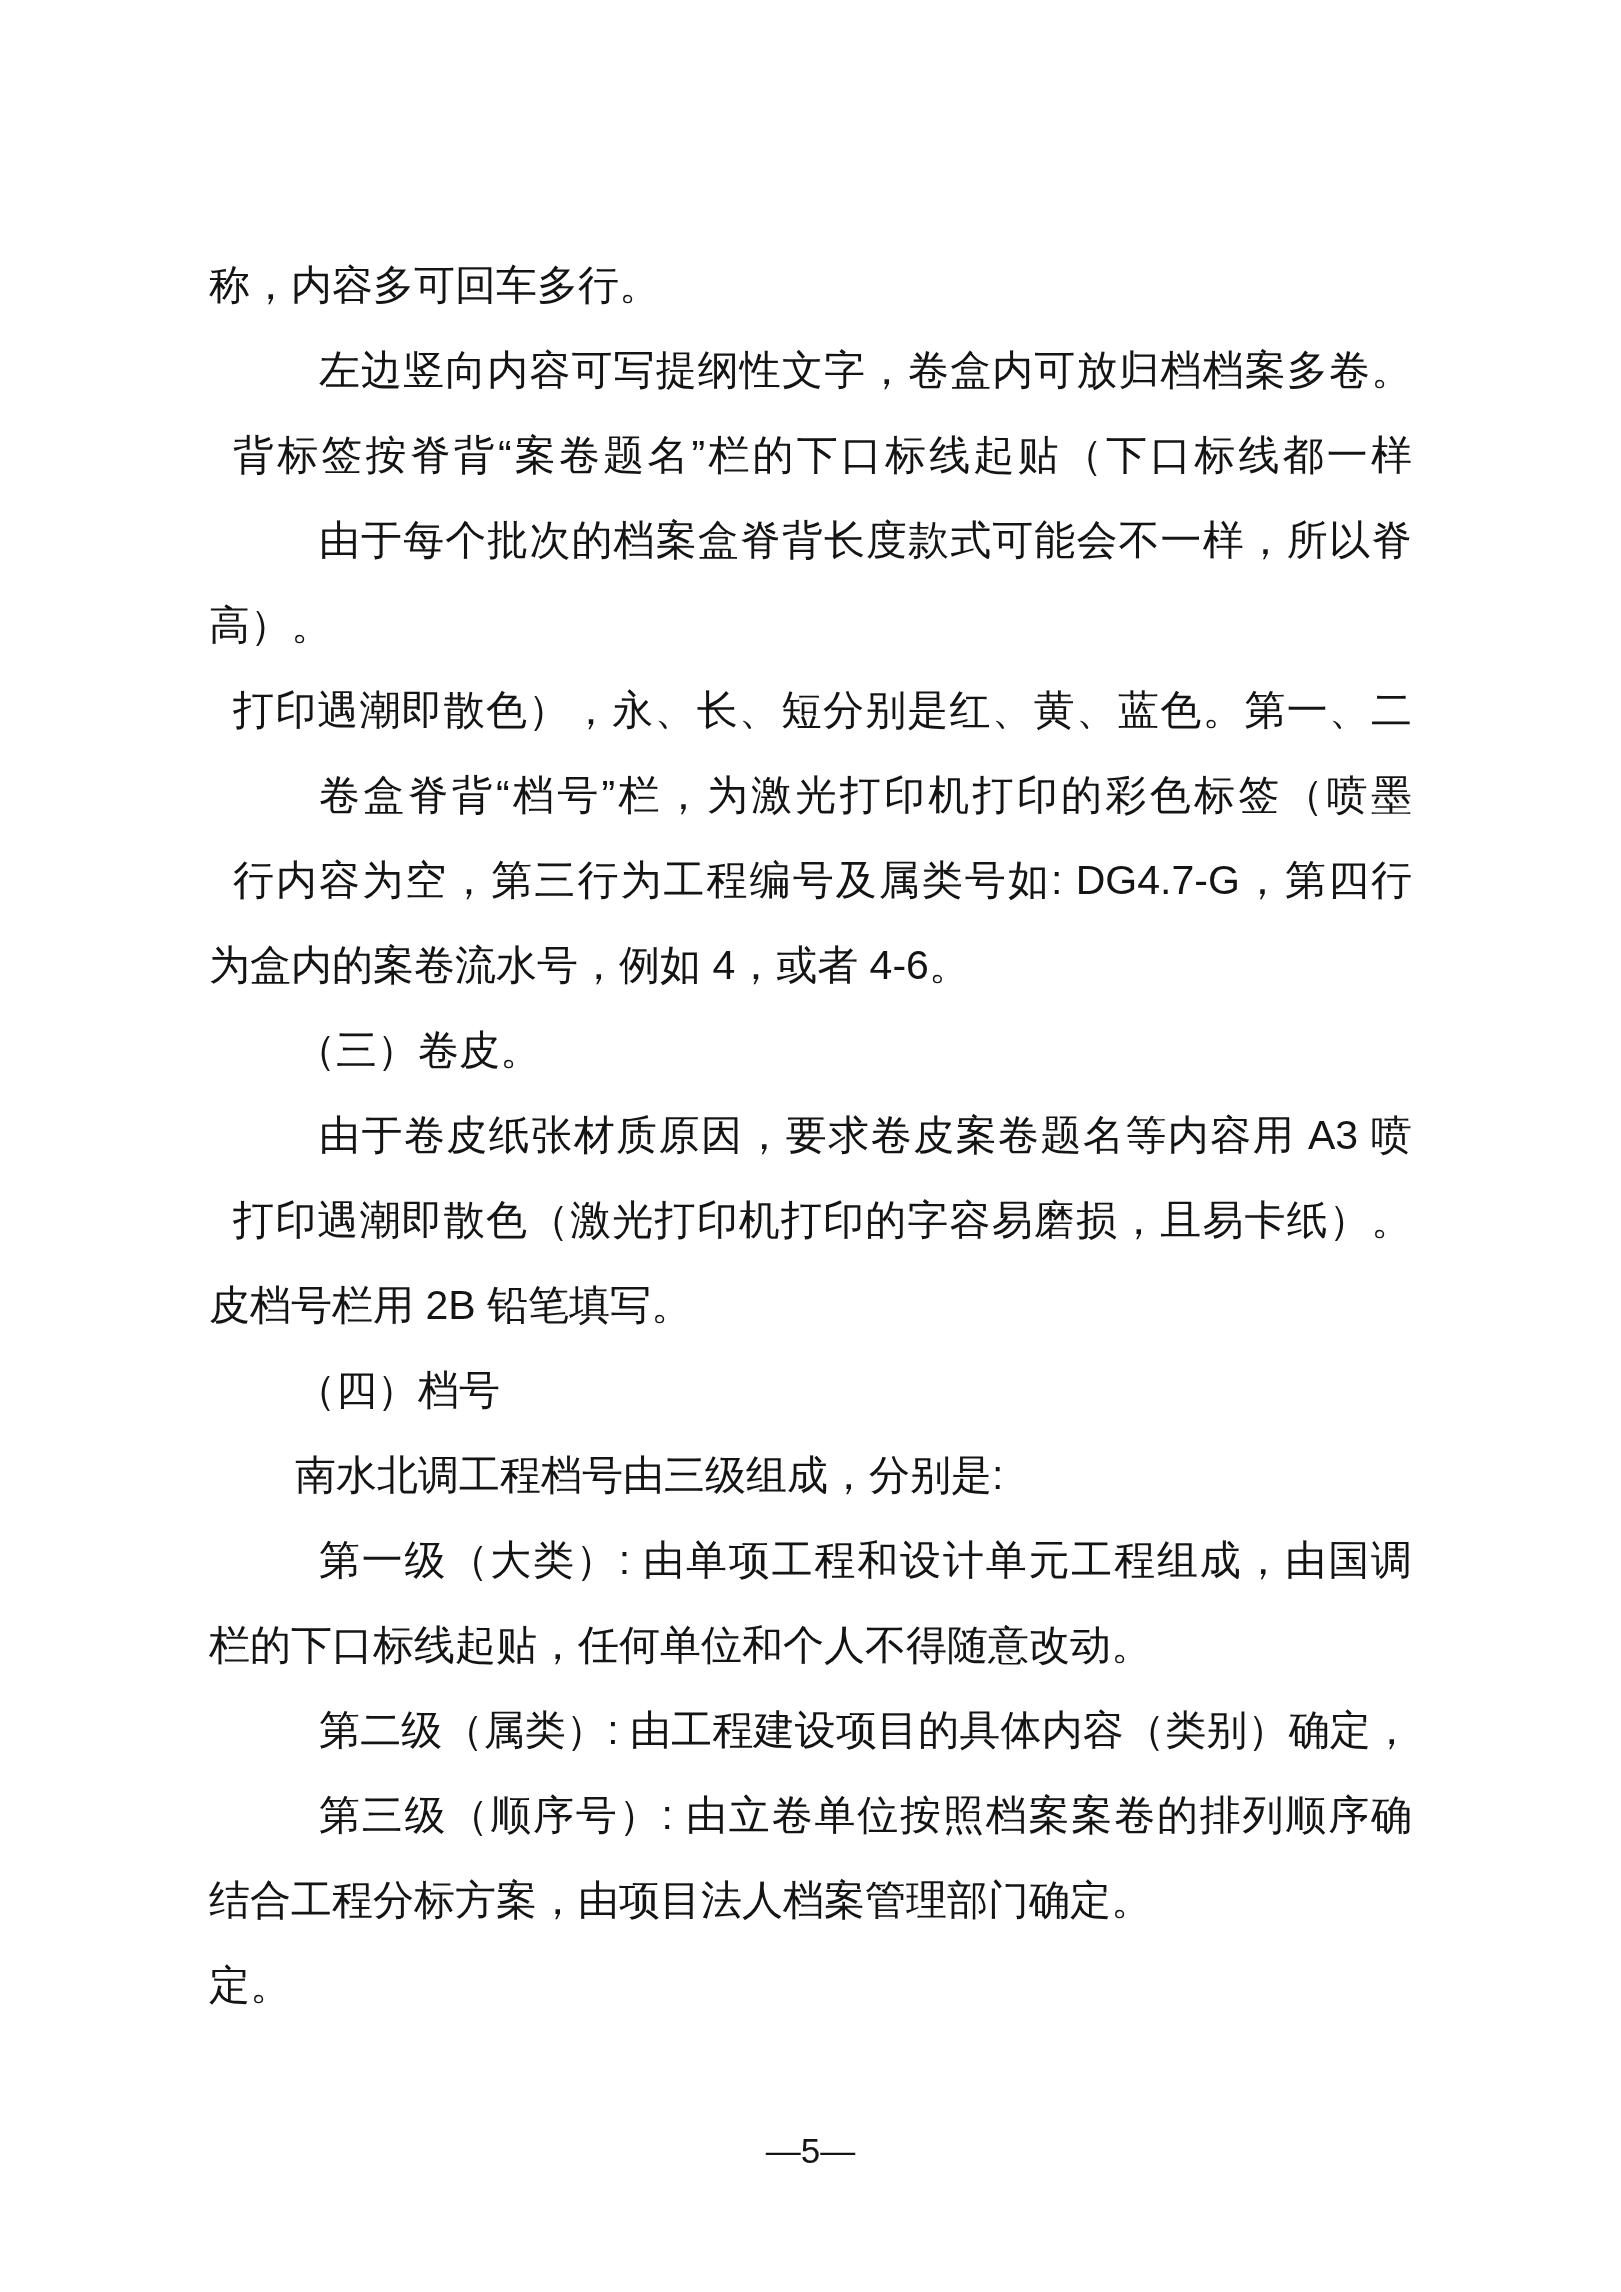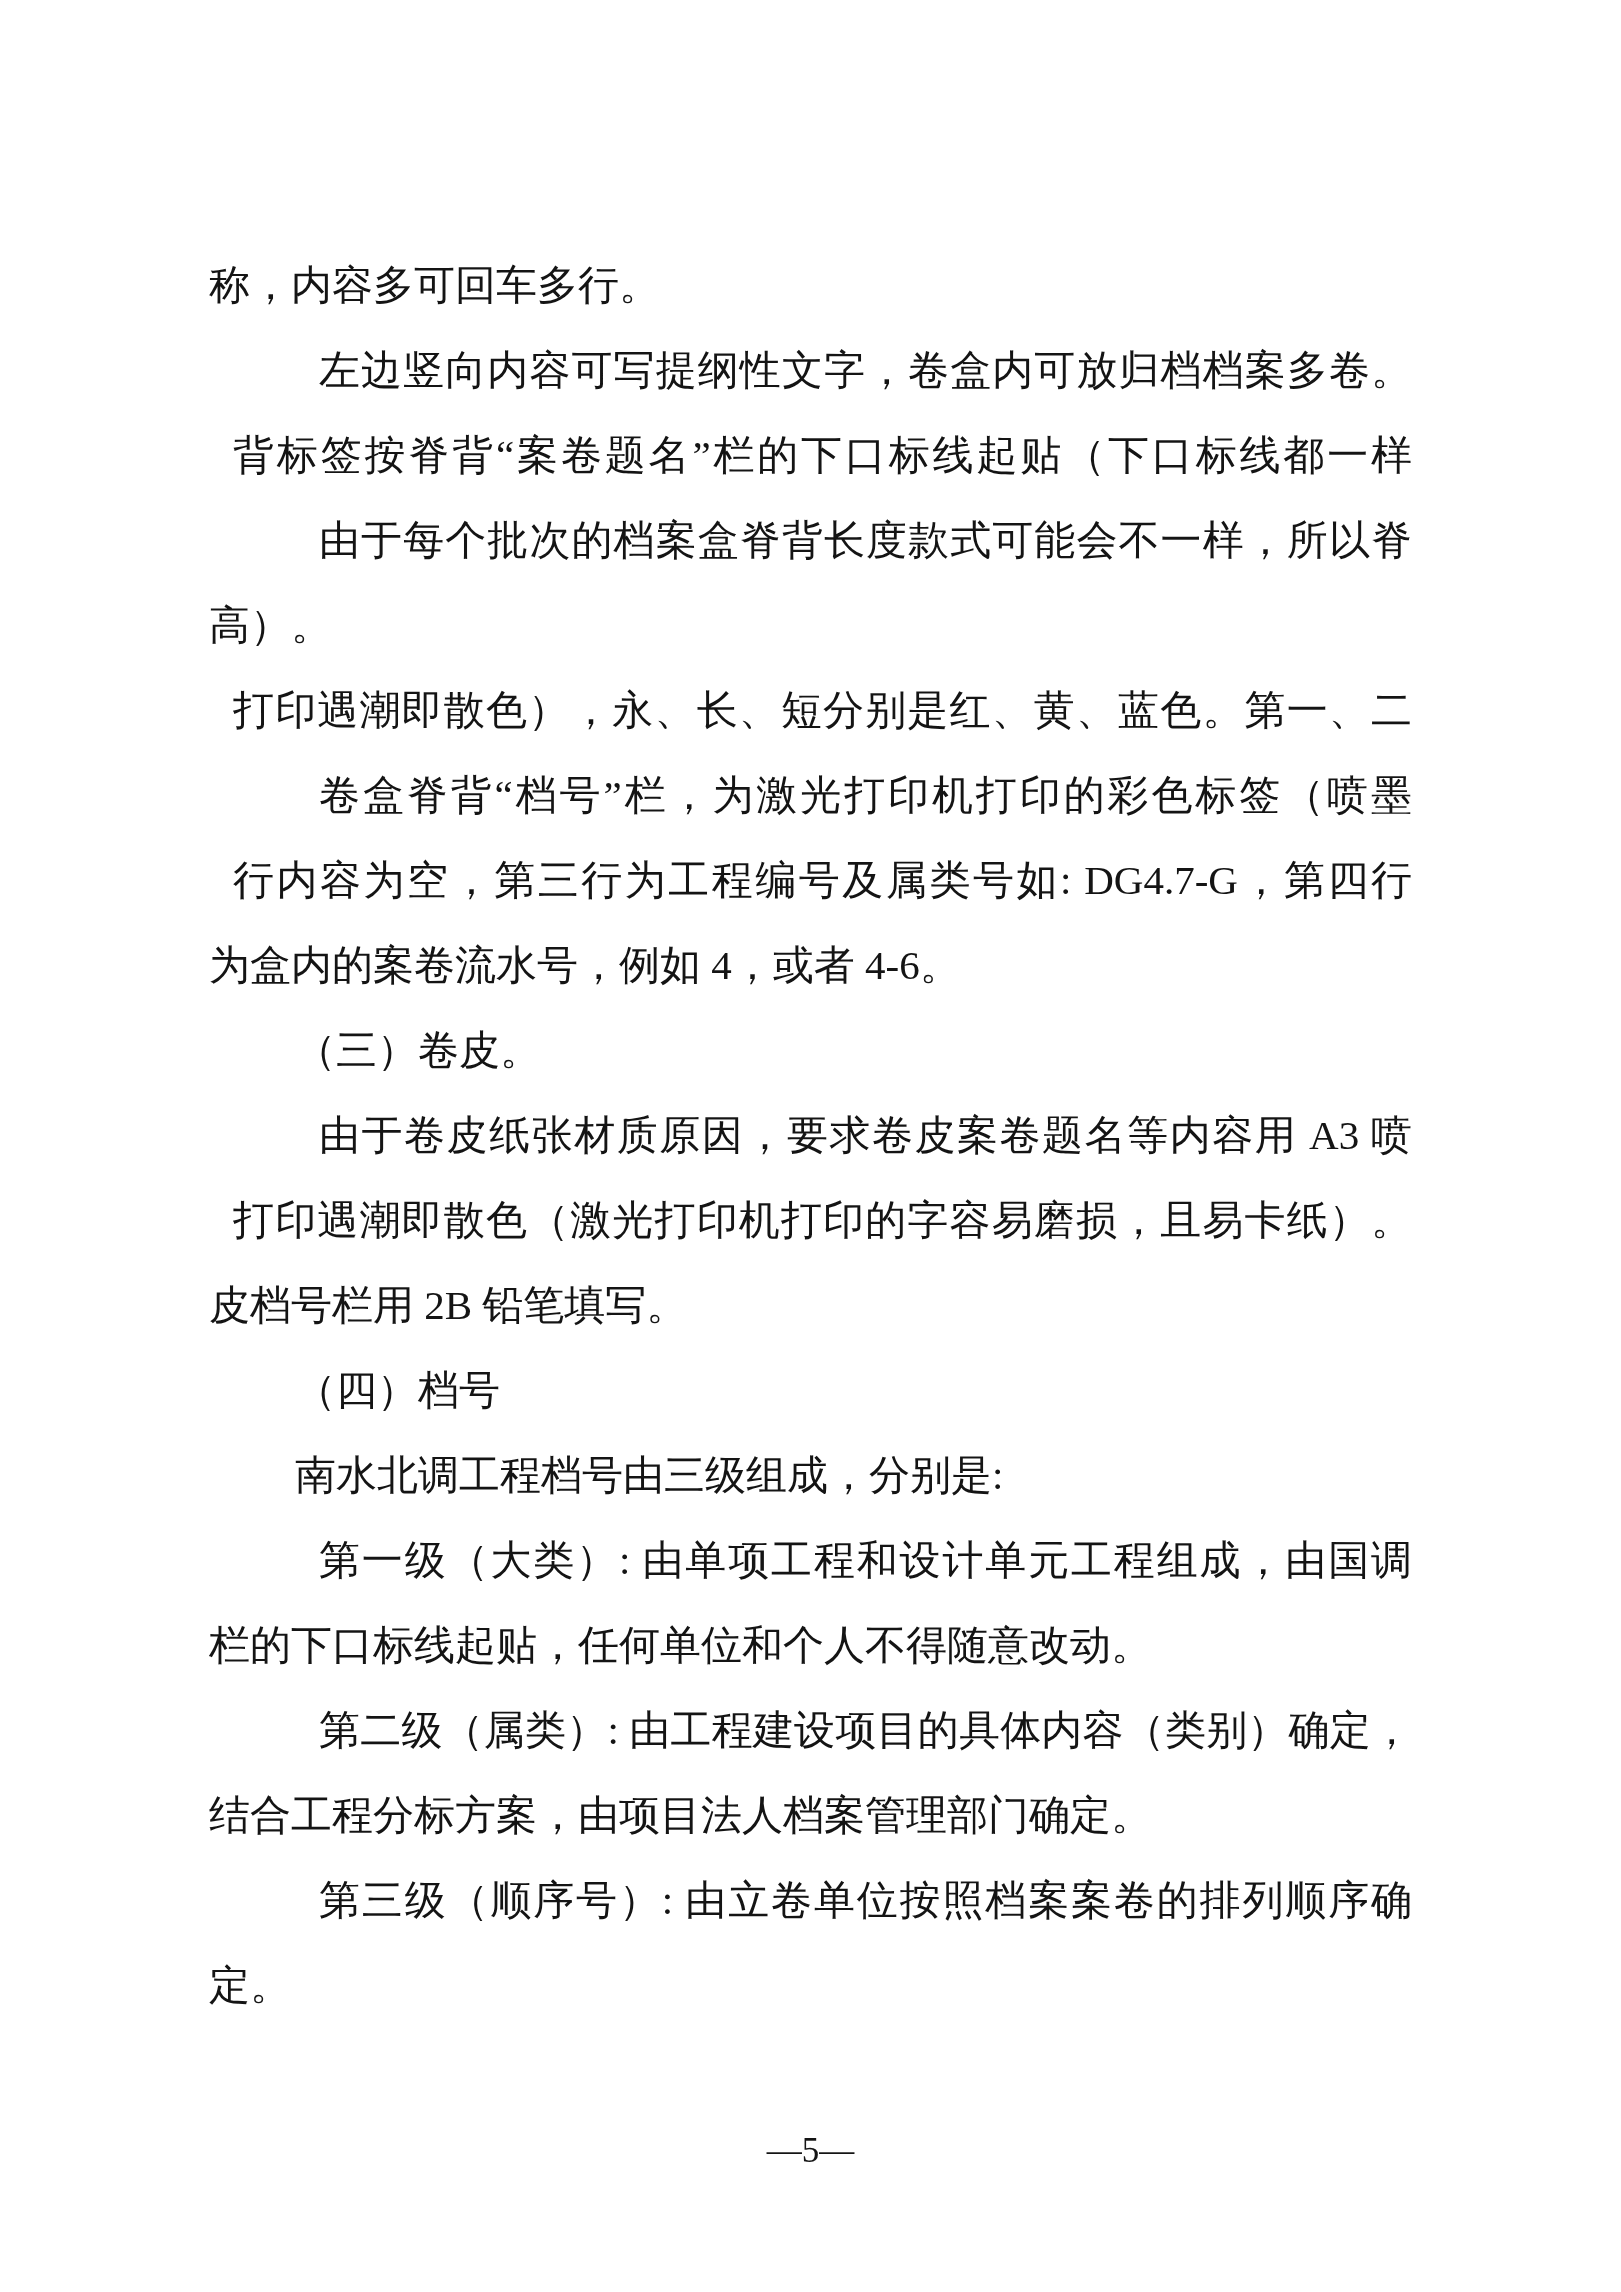--- a/index.html
+++ b/index.html
@@ -6,21 +6,21 @@
     margin: 0;
     padding: 0;
     background: #e8e8e8;
   }
   .page {
     position: relative;
     width: 1621px;
     height: 2293px;
     background: #ffffff;
     overflow: hidden;
-    font-family: Liberation Serif, serif;
+    font-family: Liberation Sans, sans-serif;
   }
   .doc-body {
     position: absolute;
     left: 209px;
     top: 243px;
     width: 1203px;
     color: #141414;
     font-size: 41px;
   }
   .line {
@@ -66,19 +66,19 @@
       <div class="line">为盒内的案卷流水号，例如 4，或者 4-6。</div>
       <div class="line indent">（三）卷皮。</div>
       <div class="line indent justify">由于卷皮纸张材质原因，要求卷皮案卷题名等内容用 A3 喷</div>
       <div class="line justify">打印遇潮即散色（激光打印机打印的字容易磨损，且易卡纸）。卷</div>
       <div class="line">皮档号栏用 2B 铅笔填写。</div>
       <div class="line indent">（四）档号</div>
       <div class="line indent">南水北调工程档号由三级组成，分别是:</div>
       <div class="line indent justify">第一级（大类）: 由单项工程和设计单元工程组成，由国调</div>
       <div class="line">栏的下口标线起贴，任何单位和个人不得随意改动。</div>
       <div class="line indent justify">第二级（属类）: 由工程建设项目的具体内容（类别）确定，</div>
+      <div class="line indent justify">第三级（顺序号）: 由立卷单位按照档案案卷的排列顺序确</div>
       <div class="line">结合工程分标方案，由项目法人档案管理部门确定。</div>
-      <div class="line indent justify">第三级（顺序号）: 由立卷单位按照档案案卷的排列顺序确</div>
       <div class="line">定。</div>
     </div>
   <div class="page-footer">—5—</div>
 </div>
 
 
 </body></html>

